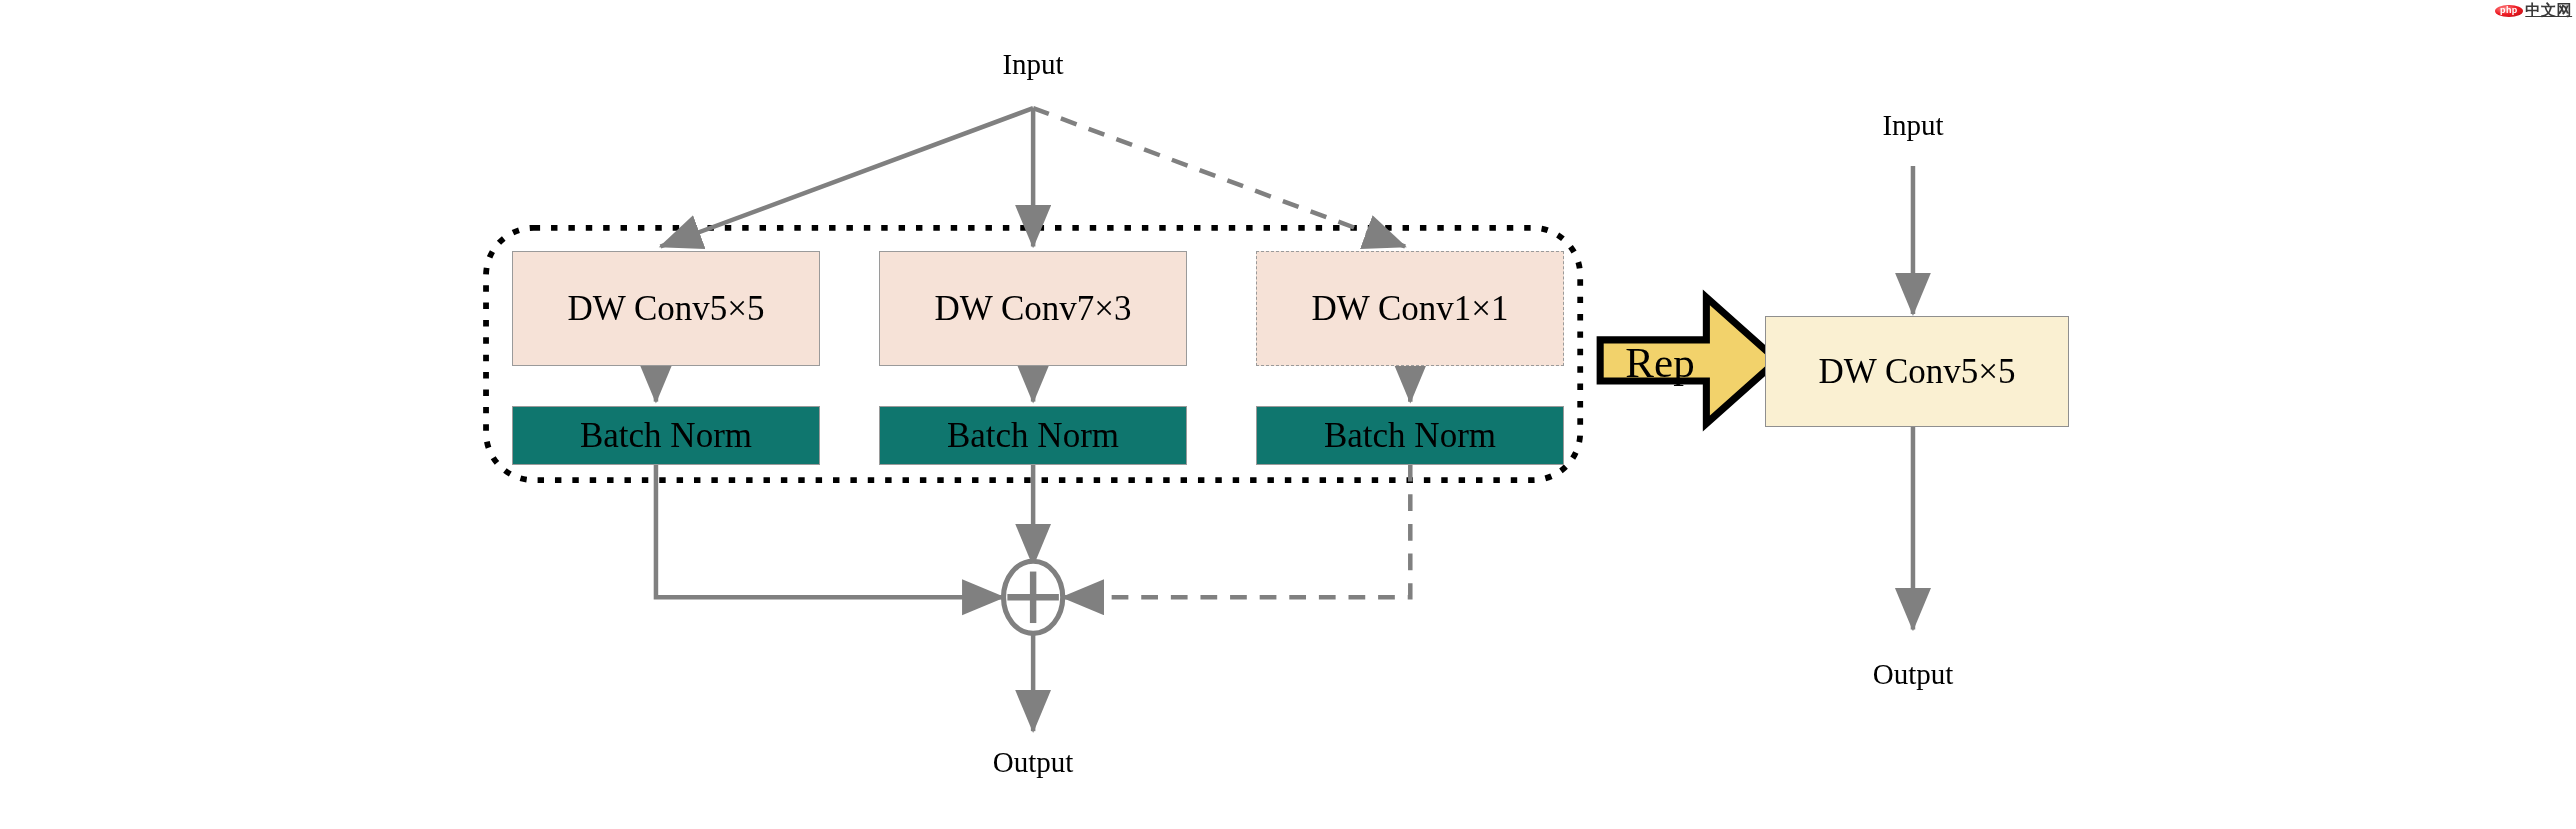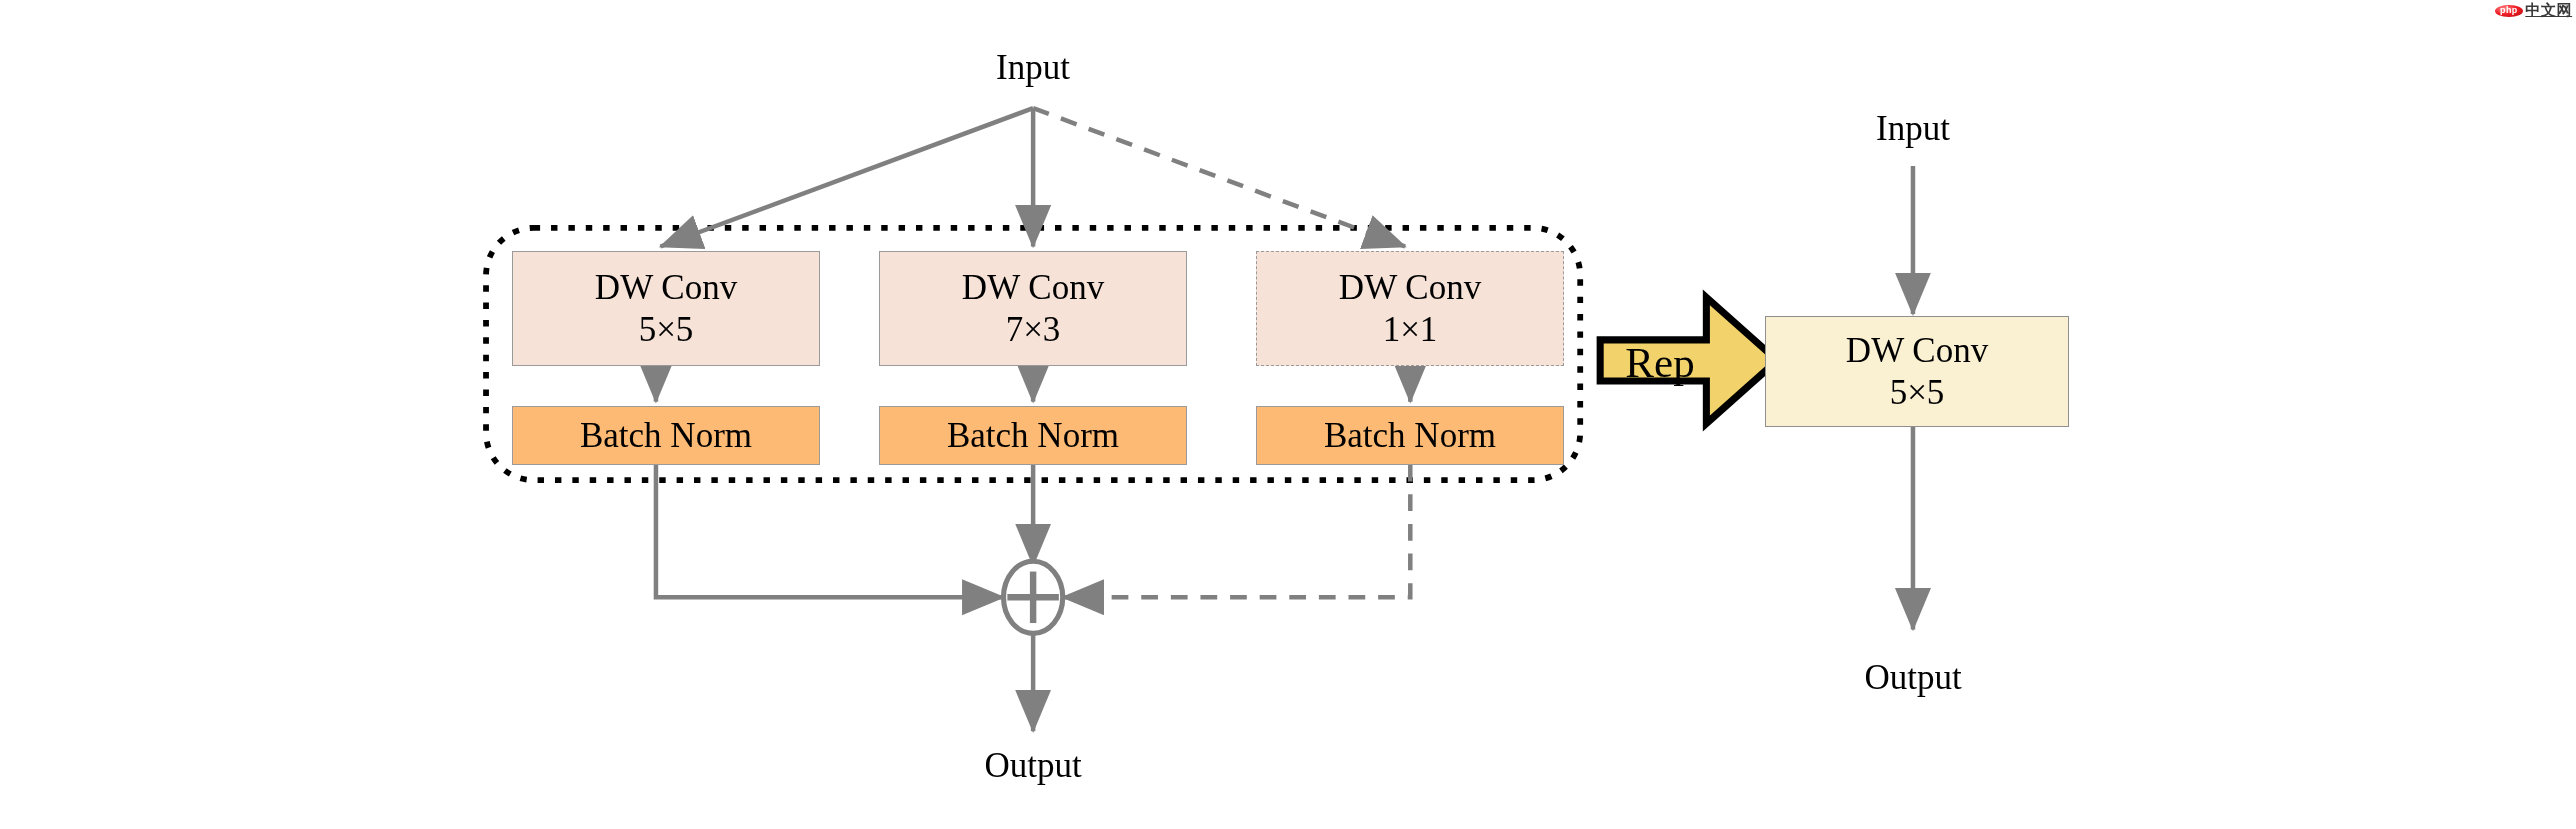--- a/index.html
+++ b/index.html
@@ -25,50 +25,50 @@
     left: 0;
     top: 0;
     width: 2576px;
     height: 829px;
     pointer-events: none;
   }
   .node-box {
     position: absolute;
     box-sizing: border-box;
     display: flex;
-    flex-direction: column;
+    flex-direction: row;
     align-items: center;
     justify-content: center;
     text-align: center;
     color: #000000;
     line-height: 1.18;
   }
   .node-box .l1 { display: block; }
   .node-box .l2 { display: block; }
   .conv-box {
     background: #F6E2D7;
     border: 1.9px solid #9a9a9a;
     font-size: 35px;
   }
   .conv-box.dashed {
     border: 1.9px dashed #9a9a9a;
   }
   .bn-box {
-    background: #fdba74;
+    background: #0f766e;
     border: 1.9px solid #9a9a9a;
     font-size: 35px;
   }
   .merged-box {
     background: #FAF0D2;
     border: 1.9px solid #8f8f8f;
     font-size: 35px;
   }
   .plain-label {
     position: absolute;
-    font-size: 35px;
+    font-size: 29px;
     color: #000000;
     text-align: center;
     white-space: nowrap;
     transform: translateX(-50%);
   }
   .rep-label {
     position: absolute;
     font-size: 43px;
     color: #000000;
     text-align: center;

